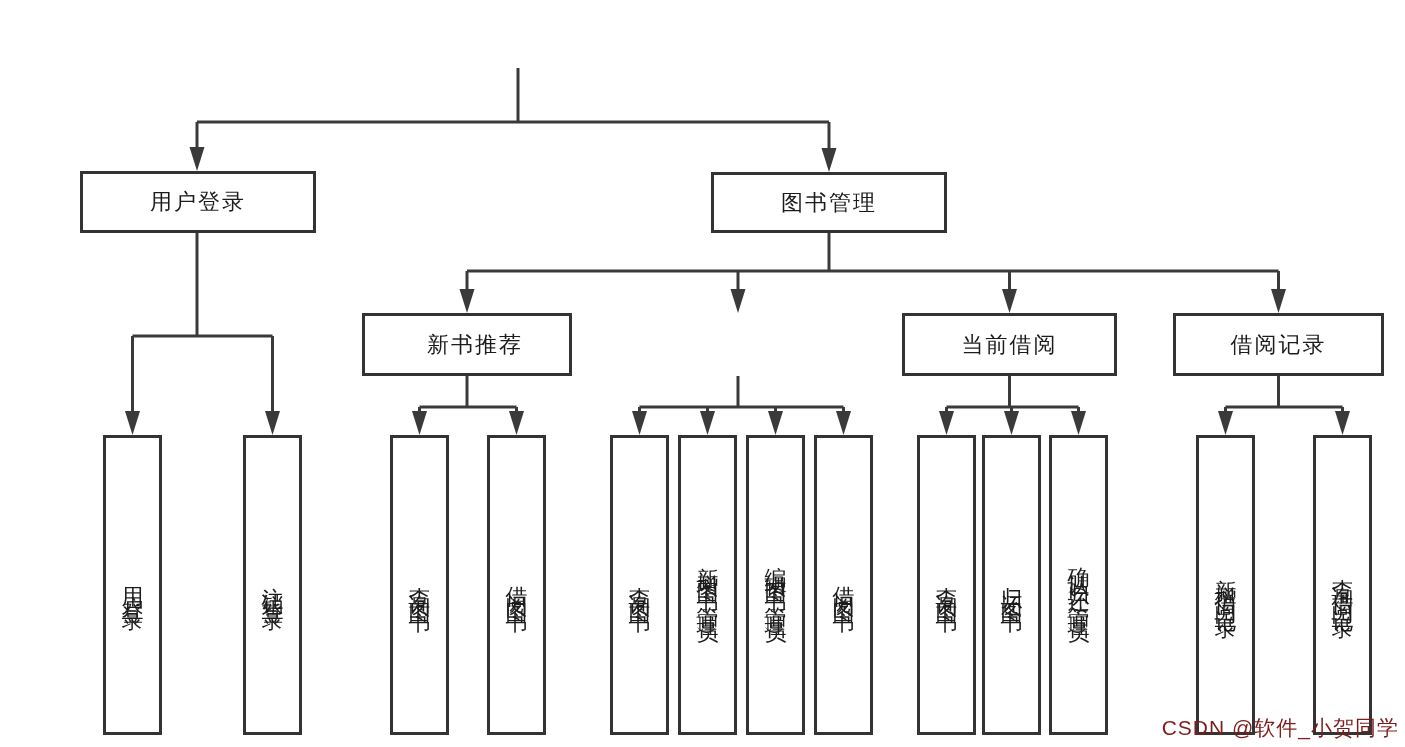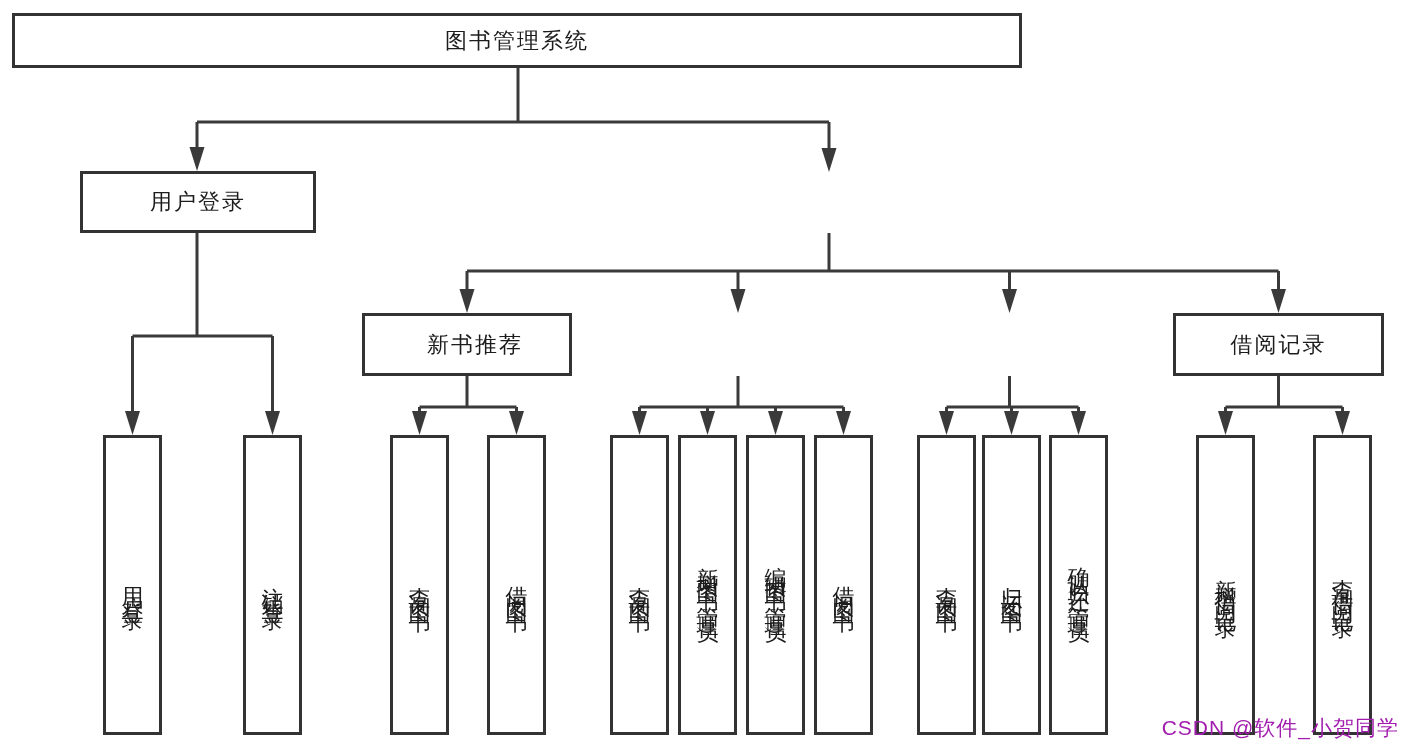--- a/index.html
+++ b/index.html
@@ -55,21 +55,21 @@
     letter-spacing: 8px;
     color: #1c1c1c;
     white-space: nowrap;
   }
   .watermark {
     position: absolute;
     right: 6px;
     bottom: 5px;
     font-size: 21px;
     letter-spacing: 1px;
-    color: #a21caf;
+    color: #7f1d1d;
     z-index: 5;
   }
 </style>
 </head>
 <body>
 
 <div class="canvas">
 
   <svg class="connectors" width="1405" height="747" viewBox="0 0 1405 747">
     <g stroke="#3a3a3a" stroke-width="3" fill="none">
@@ -130,31 +130,34 @@
       <polygon points="768,411 783,411 775.5,435"></polygon>
       <polygon points="836,411 851,411 843.5,435"></polygon>
       <polygon points="939,411 954,411 946.5,435"></polygon>
       <polygon points="1004,411 1019,411 1011.5,435"></polygon>
       <polygon points="1071,411 1086,411 1078.5,435"></polygon>
       <polygon points="1218,411 1233,411 1225.5,435"></polygon>
       <polygon points="1335,411 1350,411 1342.5,435"></polygon>
     </g>
   </svg>
 
-  <div class="h-box" style="left:12px; top:13px; width:1010px; height:55px;">
-    <span>图书管理系统</span>
-  </div>
 
   <div class="h-box" style="left:80px; top:171px; width:236px; height:62px;">
     <span>用户登录</span>
   </div>
+  <div class="h-box" style="left:711px; top:172px; width:236px; height:61px;">
+    <span>图书管理</span>
+  </div>
 
   <div class="h-box" style="left:362px; top:313px; width:210px; height:63px;padding-left:16px;">
     <span>新书推荐</span>
   </div>
+  <div class="h-box" style="left:902px; top:313px; width:215px; height:63px;">
+    <span>当前借阅</span>
+  </div>
   <div class="h-box" style="left:1173px; top:313px; width:211px; height:63px;">
     <span>借阅记录</span>
   </div>
 
   <div class="v-box" style="left:103px;">
     <span>用户登录</span>
   </div>
   <div class="v-box" style="left:243px;">
     <span>注销登录</span>
   </div>

